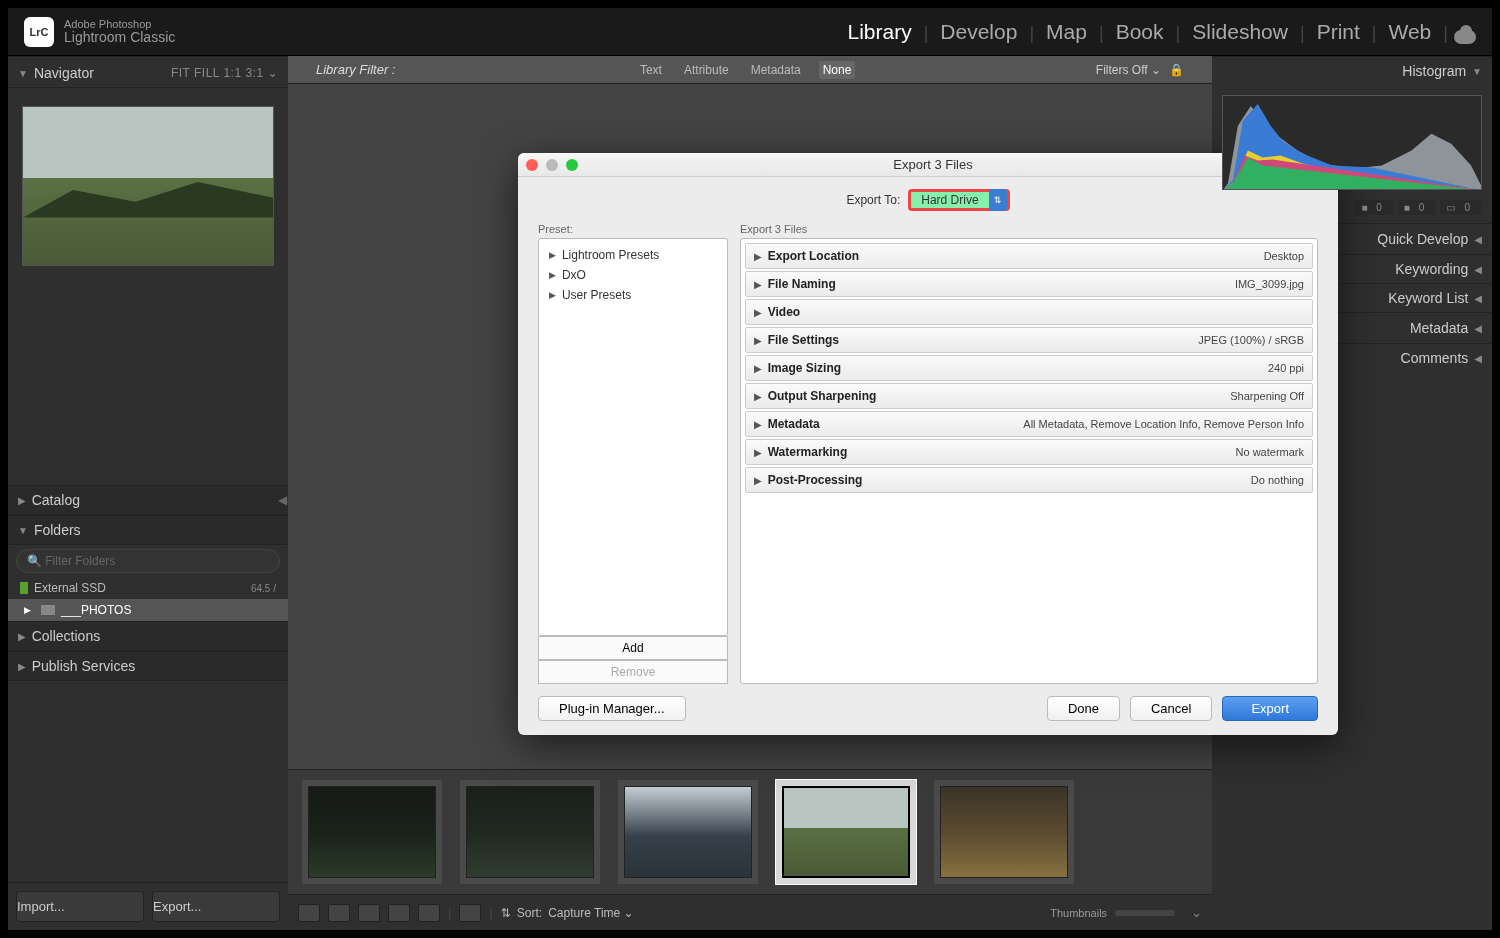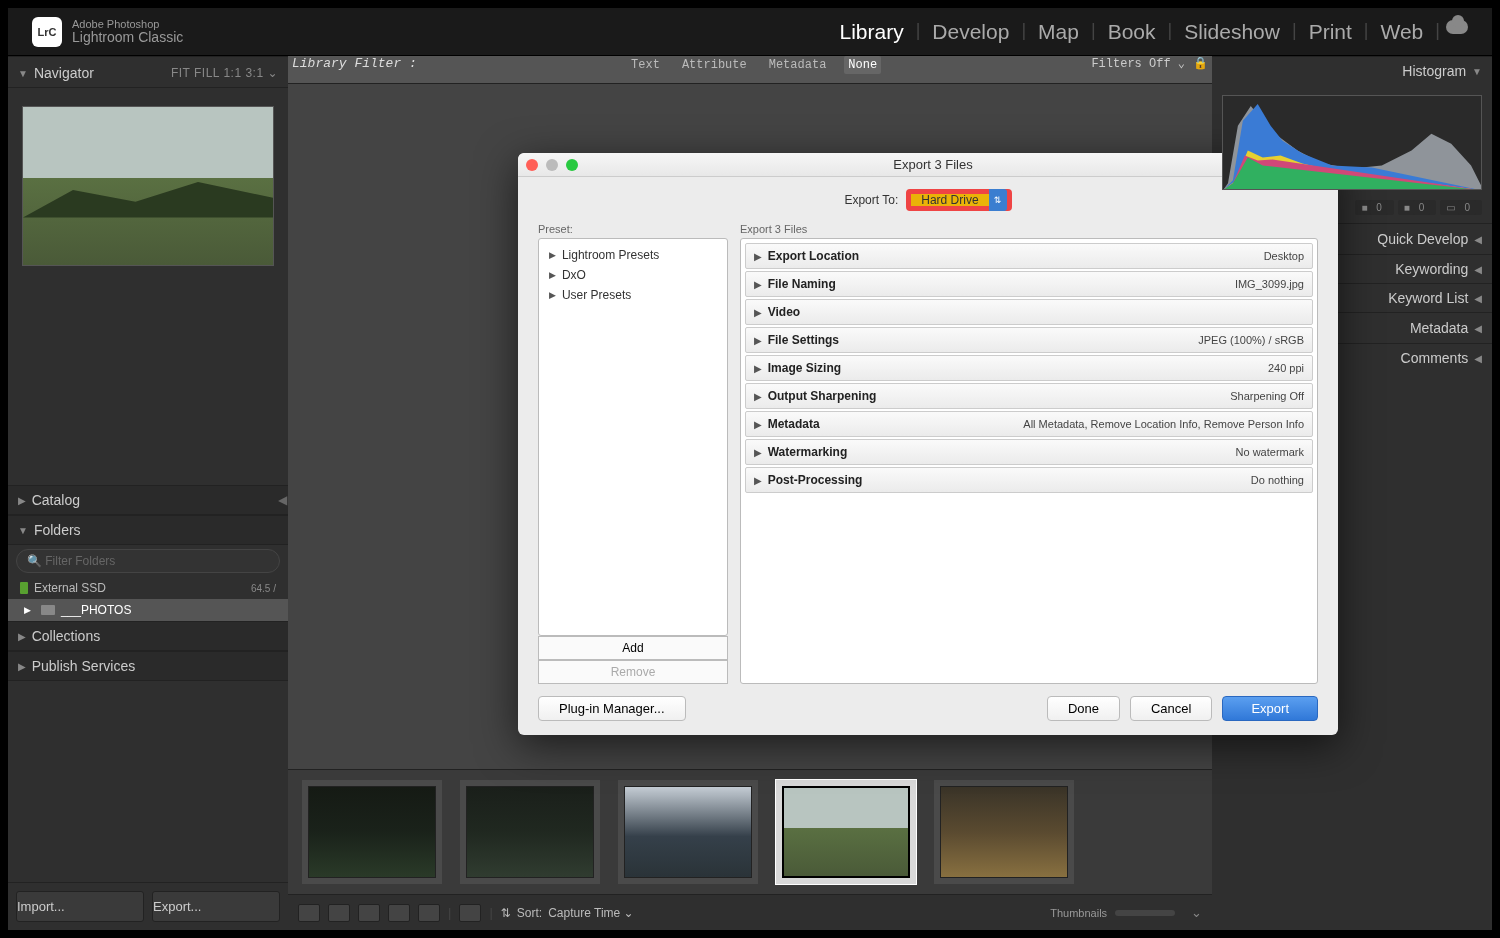--- a/index.html
+++ b/index.html
@@ -18,21 +18,21 @@
       background: #2a2a2a;
       display: flex;
       flex-direction: column;
     }
     
     .header {
       height: 48px;
       background: #1a1a1a;
       display: flex;
       align-items: center;
-      padding: 0 24px;
+      padding: 0 16px;
       border-bottom: 1px solid #000;
     }
     .app-logo {
       width: 30px; height: 30px;
       background: #fff;
       border-radius: 6px;
       display: flex;
       align-items: center;
       justify-content: center;
       font-size: 11px;
@@ -40,21 +40,21 @@
       color: #333;
       margin-right: 10px;
     }
     .app-title { color: #999; font-size: 12px; line-height: 1.1; }
     .app-title .line1 { font-size: 11px; }
     .app-title .line2 { font-size: 14px; font-weight: 300; }
     .modules {
       margin-left: auto;
       display: flex;
       gap: 0;
-      align-items: flex-start;
+      align-items: flex-end;
     }
     .modules .mod {
       color: #aaa;
       font-size: 21px;
       font-weight: 300;
       padding: 0 12px;
       cursor: pointer;
     }
     .modules .mod.active { color: #fff; font-weight: 400; }
     .modules .sep { color: #444; font-size: 18px; }
@@ -207,27 +207,26 @@
       font-size: 11px; color: #999;
       background: #333; border: 1px solid #222;
       padding: 2px 14px 2px 6px; border-radius: 2px;
     }
     .right-row .plus { color: #888; font-size: 14px; }
     
     .filter-bar {
       height: 28px;
       background: #555;
       display: flex;
-      align-items: flex-start;
-      padding: 0 4px;
+      align-items: center;
+      padding: 0 28px;
       color: #ccc;
       font-size: 12px;
       gap: 14px;
       border-bottom: 1px solid #222;
-      font-family: Liberation Mono, monospace;
     }
     .filter-bar .label { color: #ddd; font-style: italic; font-size: 13px; }
     .filter-bar .spacer-flex { flex: 1; }
     .filter-bar .opt { color: #bbb; cursor: pointer; padding: 2px 4px; }
     .filter-bar .opt.active { color: #fff; background: #666; border-radius: 2px; }
     .filter-bar .right-items { display: flex; gap: 8px; align-items: center; }
     .filter-bar .lock { font-size: 12px; }
     
     .filmstrip {
       height: 125px;
@@ -313,22 +312,22 @@
     .dialog-body { flex: 1; display: flex; flex-direction: column; padding: 12px 20px 0; }
     .export-to-row {
       display: flex;
       align-items: center;
       justify-content: center;
       gap: 8px;
       margin-bottom: 12px;
     }
     .export-to-row .lbl { color: #333; }
     .export-to-row .select {
-      background: #eab308;
-      border: 5px solid #ef4444;
+      background: #86efac;
+      border: 3px solid #ef4444;
       border-radius: 4px;
       display: flex;
       align-items: center;
       height: 22px;
     }
     .export-to-row .select .txt { padding: 0 10px; }
     .export-to-row .select .arrow {
       background: #3b7ed0;
       border-radius: 0 3px 3px 0;
       width: 18px; height: 22px;

